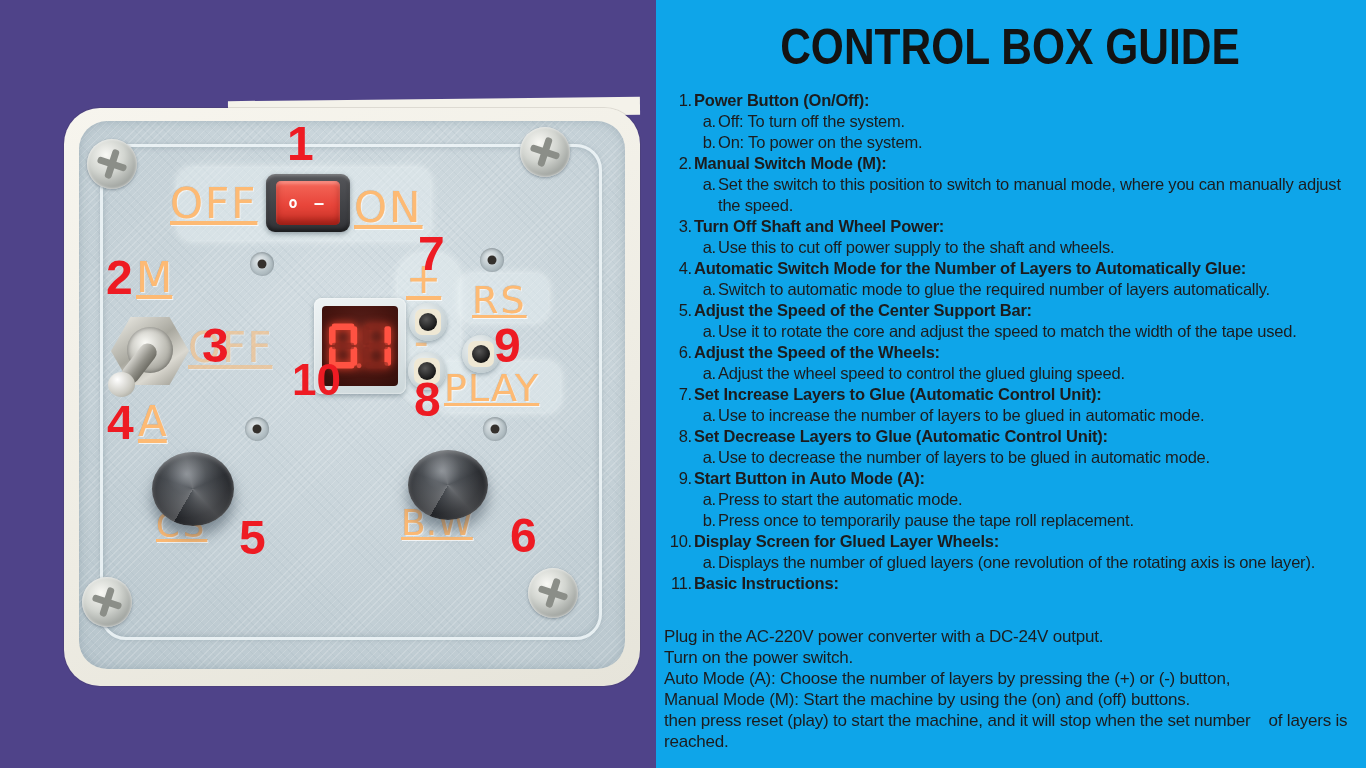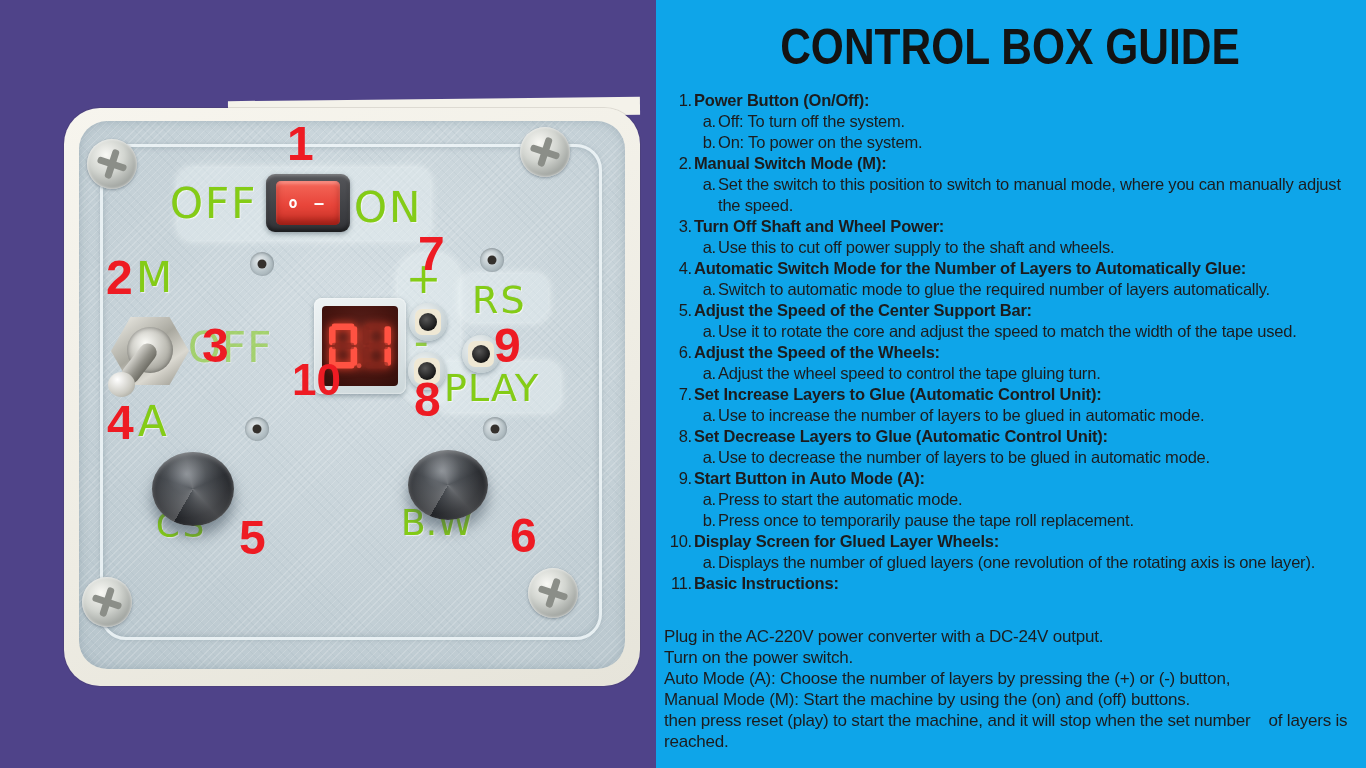--- a/index.html
+++ b/index.html
@@ -38,22 +38,22 @@
   .screw-bl{left:82px;top:577px;} .screw-br{left:528px;top:568px;}
   
   .hole{position:absolute;width:24px;height:24px;border-radius:50%;
        background:radial-gradient(circle at 42% 38%, #e8edef 0%, #b4c0c5 55%, #97a4aa 100%);
        box-shadow:inset 0 1px 3px rgba(40,50,55,0.35);}
   .hole::after{content:'';position:absolute;left:50%;top:50%;width:9px;height:9px;border-radius:50%;
        background:#34302c;transform:translate(-50%,-50%);}
   .hole-1{left:250px;top:252px;} .hole-2{left:480px;top:248px;}
   .hole-3{left:245px;top:417px;} .hole-4{left:483px;top:417px;}
   
-  .eng{position:absolute;font-family:"DejaVu Sans",sans-serif;color:#84cc16;line-height:1;
-       text-shadow:1px 1px 1px rgba(255,255,255,0.75), 0 0 1px rgba(75,92,100,0.45);}
+  .eng{position:absolute;font-family:"DejaVu Sans",sans-serif;color:#fdba74;line-height:1;
+       text-shadow:1px 1px 1px rgba(255,255,255,0.75), 0 0 1px rgba(75,92,100,0.45);text-decoration:underline;}
   .lab-off-top{left:170px;top:183px;font-size:42px;letter-spacing:2px;}
   .lab-on-top{left:354px;top:187px;font-size:42px;letter-spacing:2px;}
   .lab-m{left:136px;top:257px;font-size:42px;}
   .lab-off-faint{left:188px;top:327px;font-size:42px;letter-spacing:1px;opacity:0.55;}
   .lab-a{left:138px;top:401px;font-size:42px;}
   .lab-plus{left:406px;top:258px;font-size:42px;}
   .lab-minus{left:414px;top:322px;font-size:40px;opacity:0.8;}
   .lab-rs{left:472px;top:281px;font-size:38px;letter-spacing:2px;}
   .lab-play{left:444px;top:369px;font-size:38px;letter-spacing:1px;}
   .lab-cs{left:156px;top:508px;font-size:34px;letter-spacing:3px;}
@@ -274,21 +274,21 @@
             <span class="st">Use it to rotate the core and adjust the speed to match the width of the tape used.</span>
           </div>
       </div>
       <div class="gi">
         <div class="gh">
             <span class="num">6.</span>
             <span class="ht">Adjust the Speed of the Wheels:</span>
           </div>
         <div class="gs">
             <span class="let">a.</span>
-            <span class="st">Adjust the wheel speed to control the tape gluing turn.</span>
+            <span class="st">Adjust the wheel speed to control the glued gluing speed.</span>
           </div>
       </div>
       <div class="gi">
         <div class="gh">
             <span class="num">7.</span>
             <span class="ht">Set Increase Layers to Glue (Automatic Control Unit):</span>
           </div>
         <div class="gs">
             <span class="let">a.</span>
             <span class="st">Use to increase the number of layers to be glued in automatic mode.</span>

